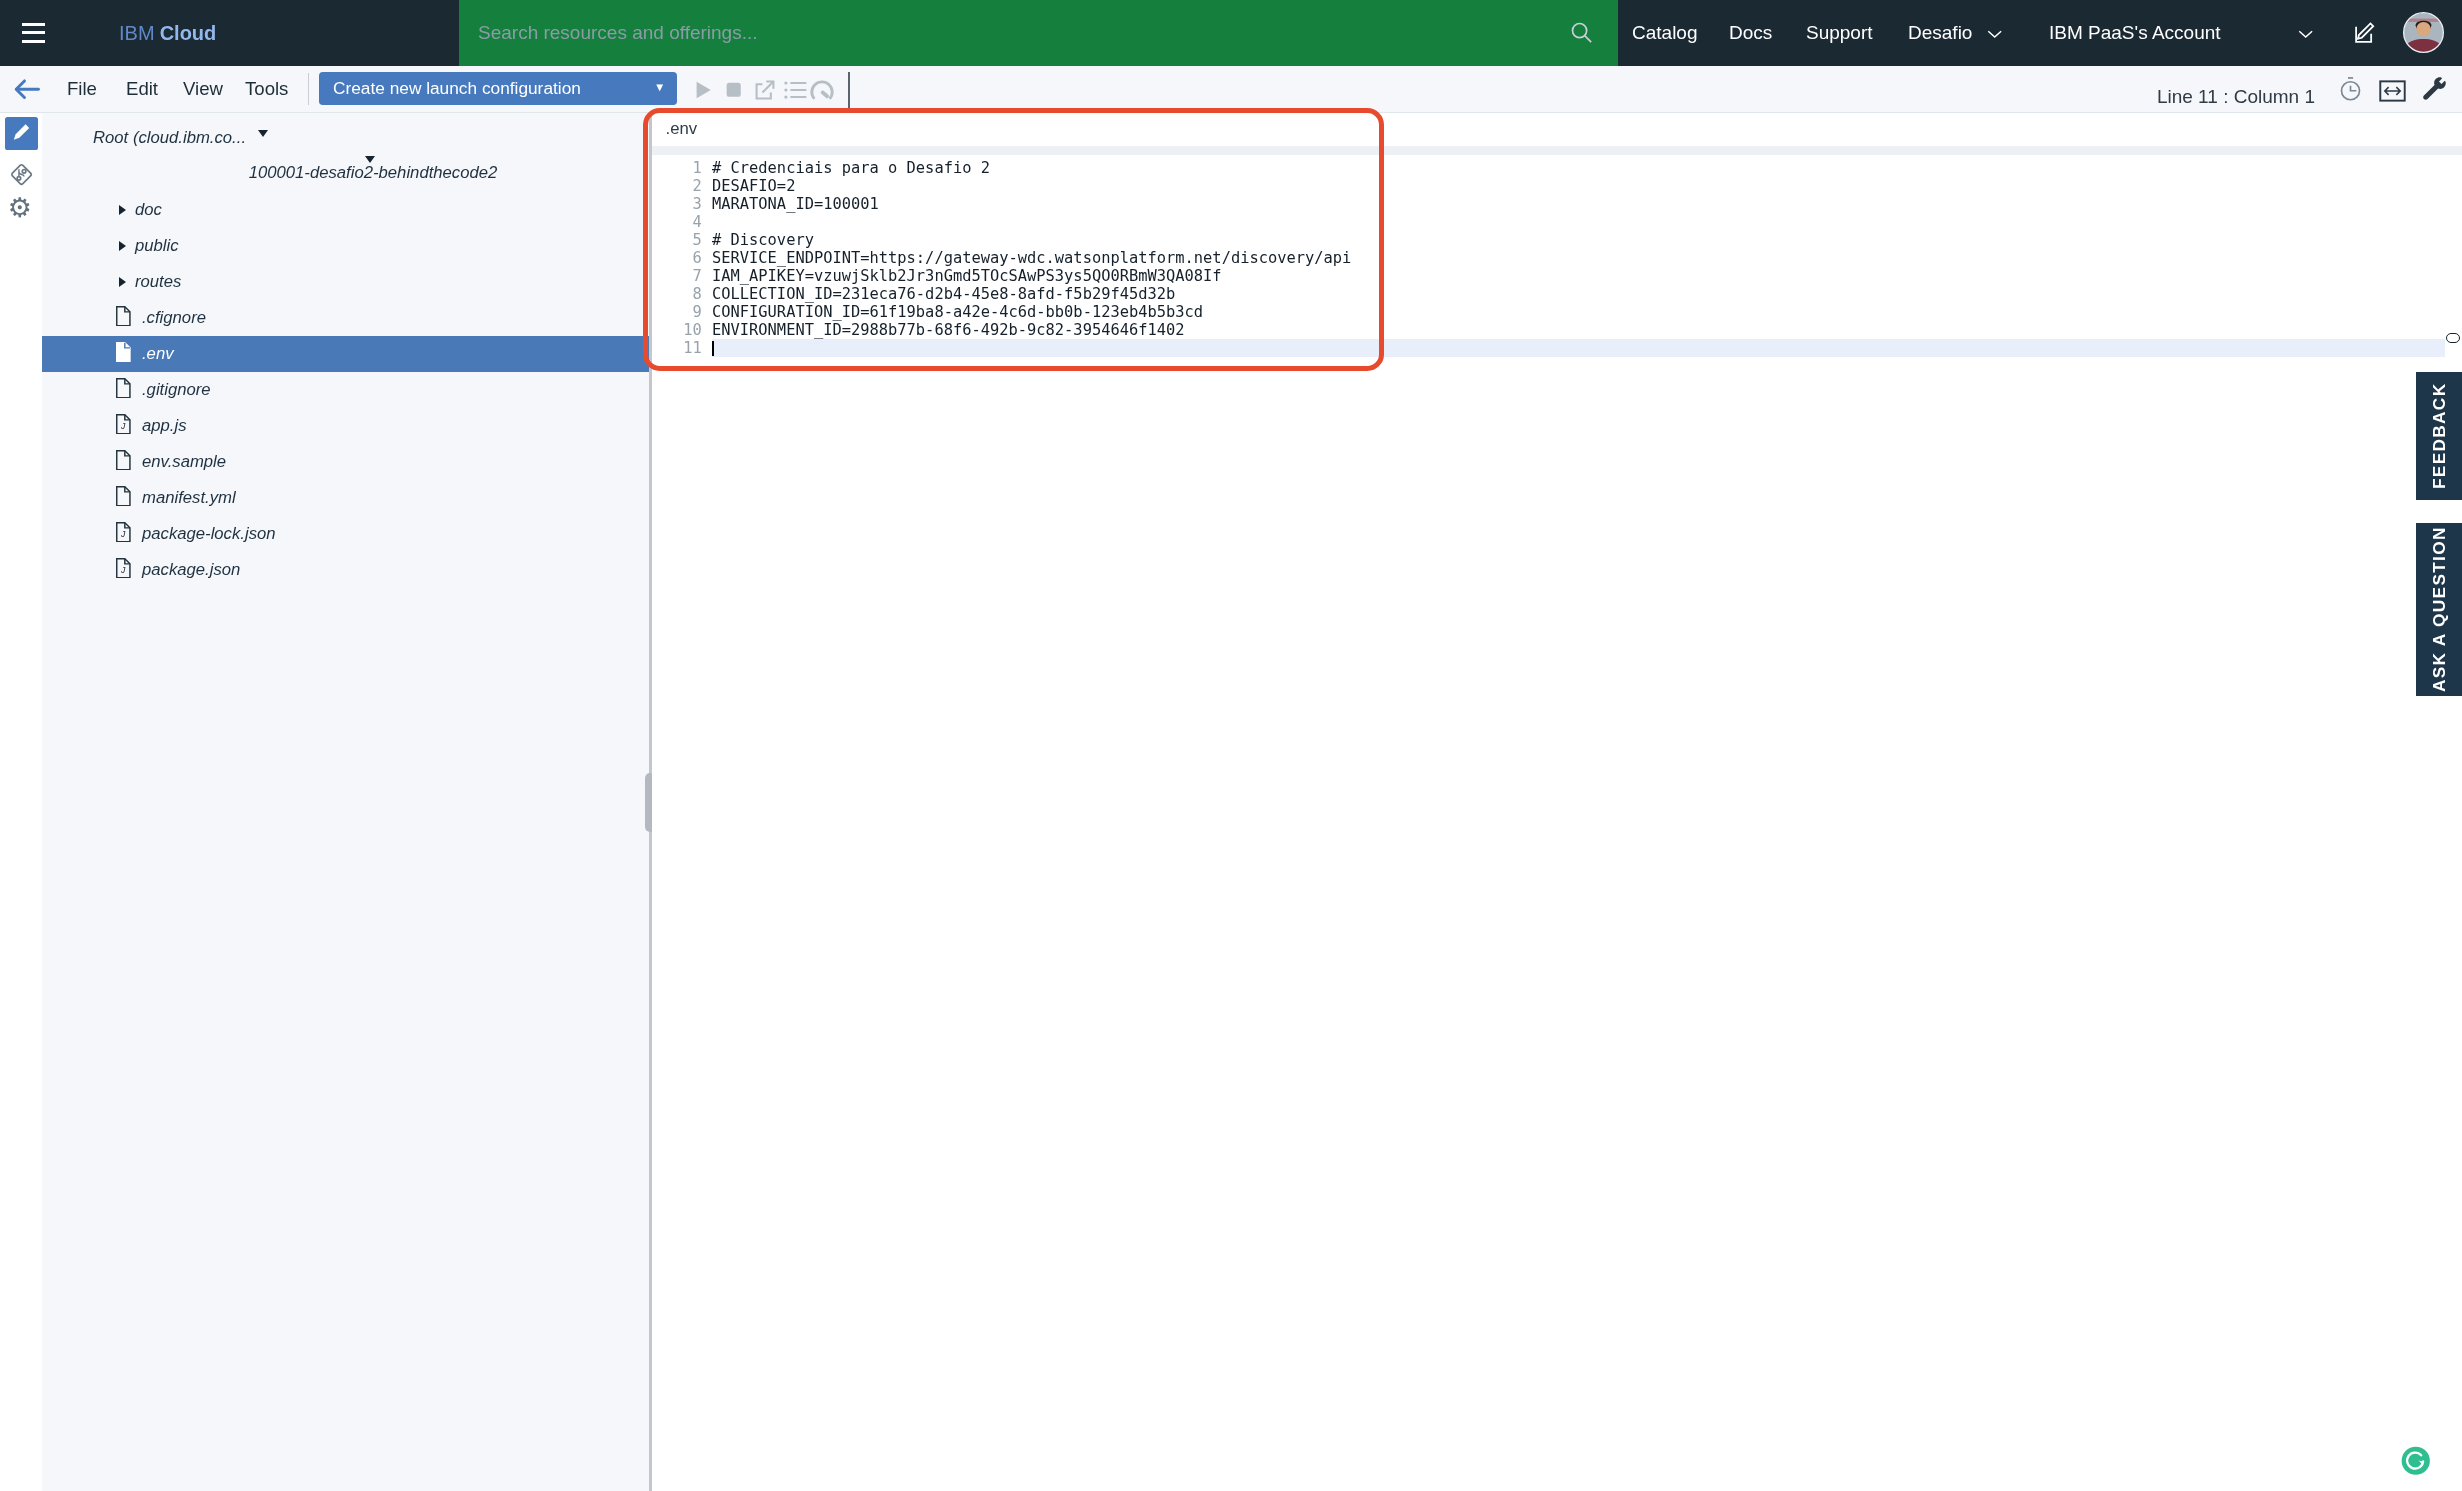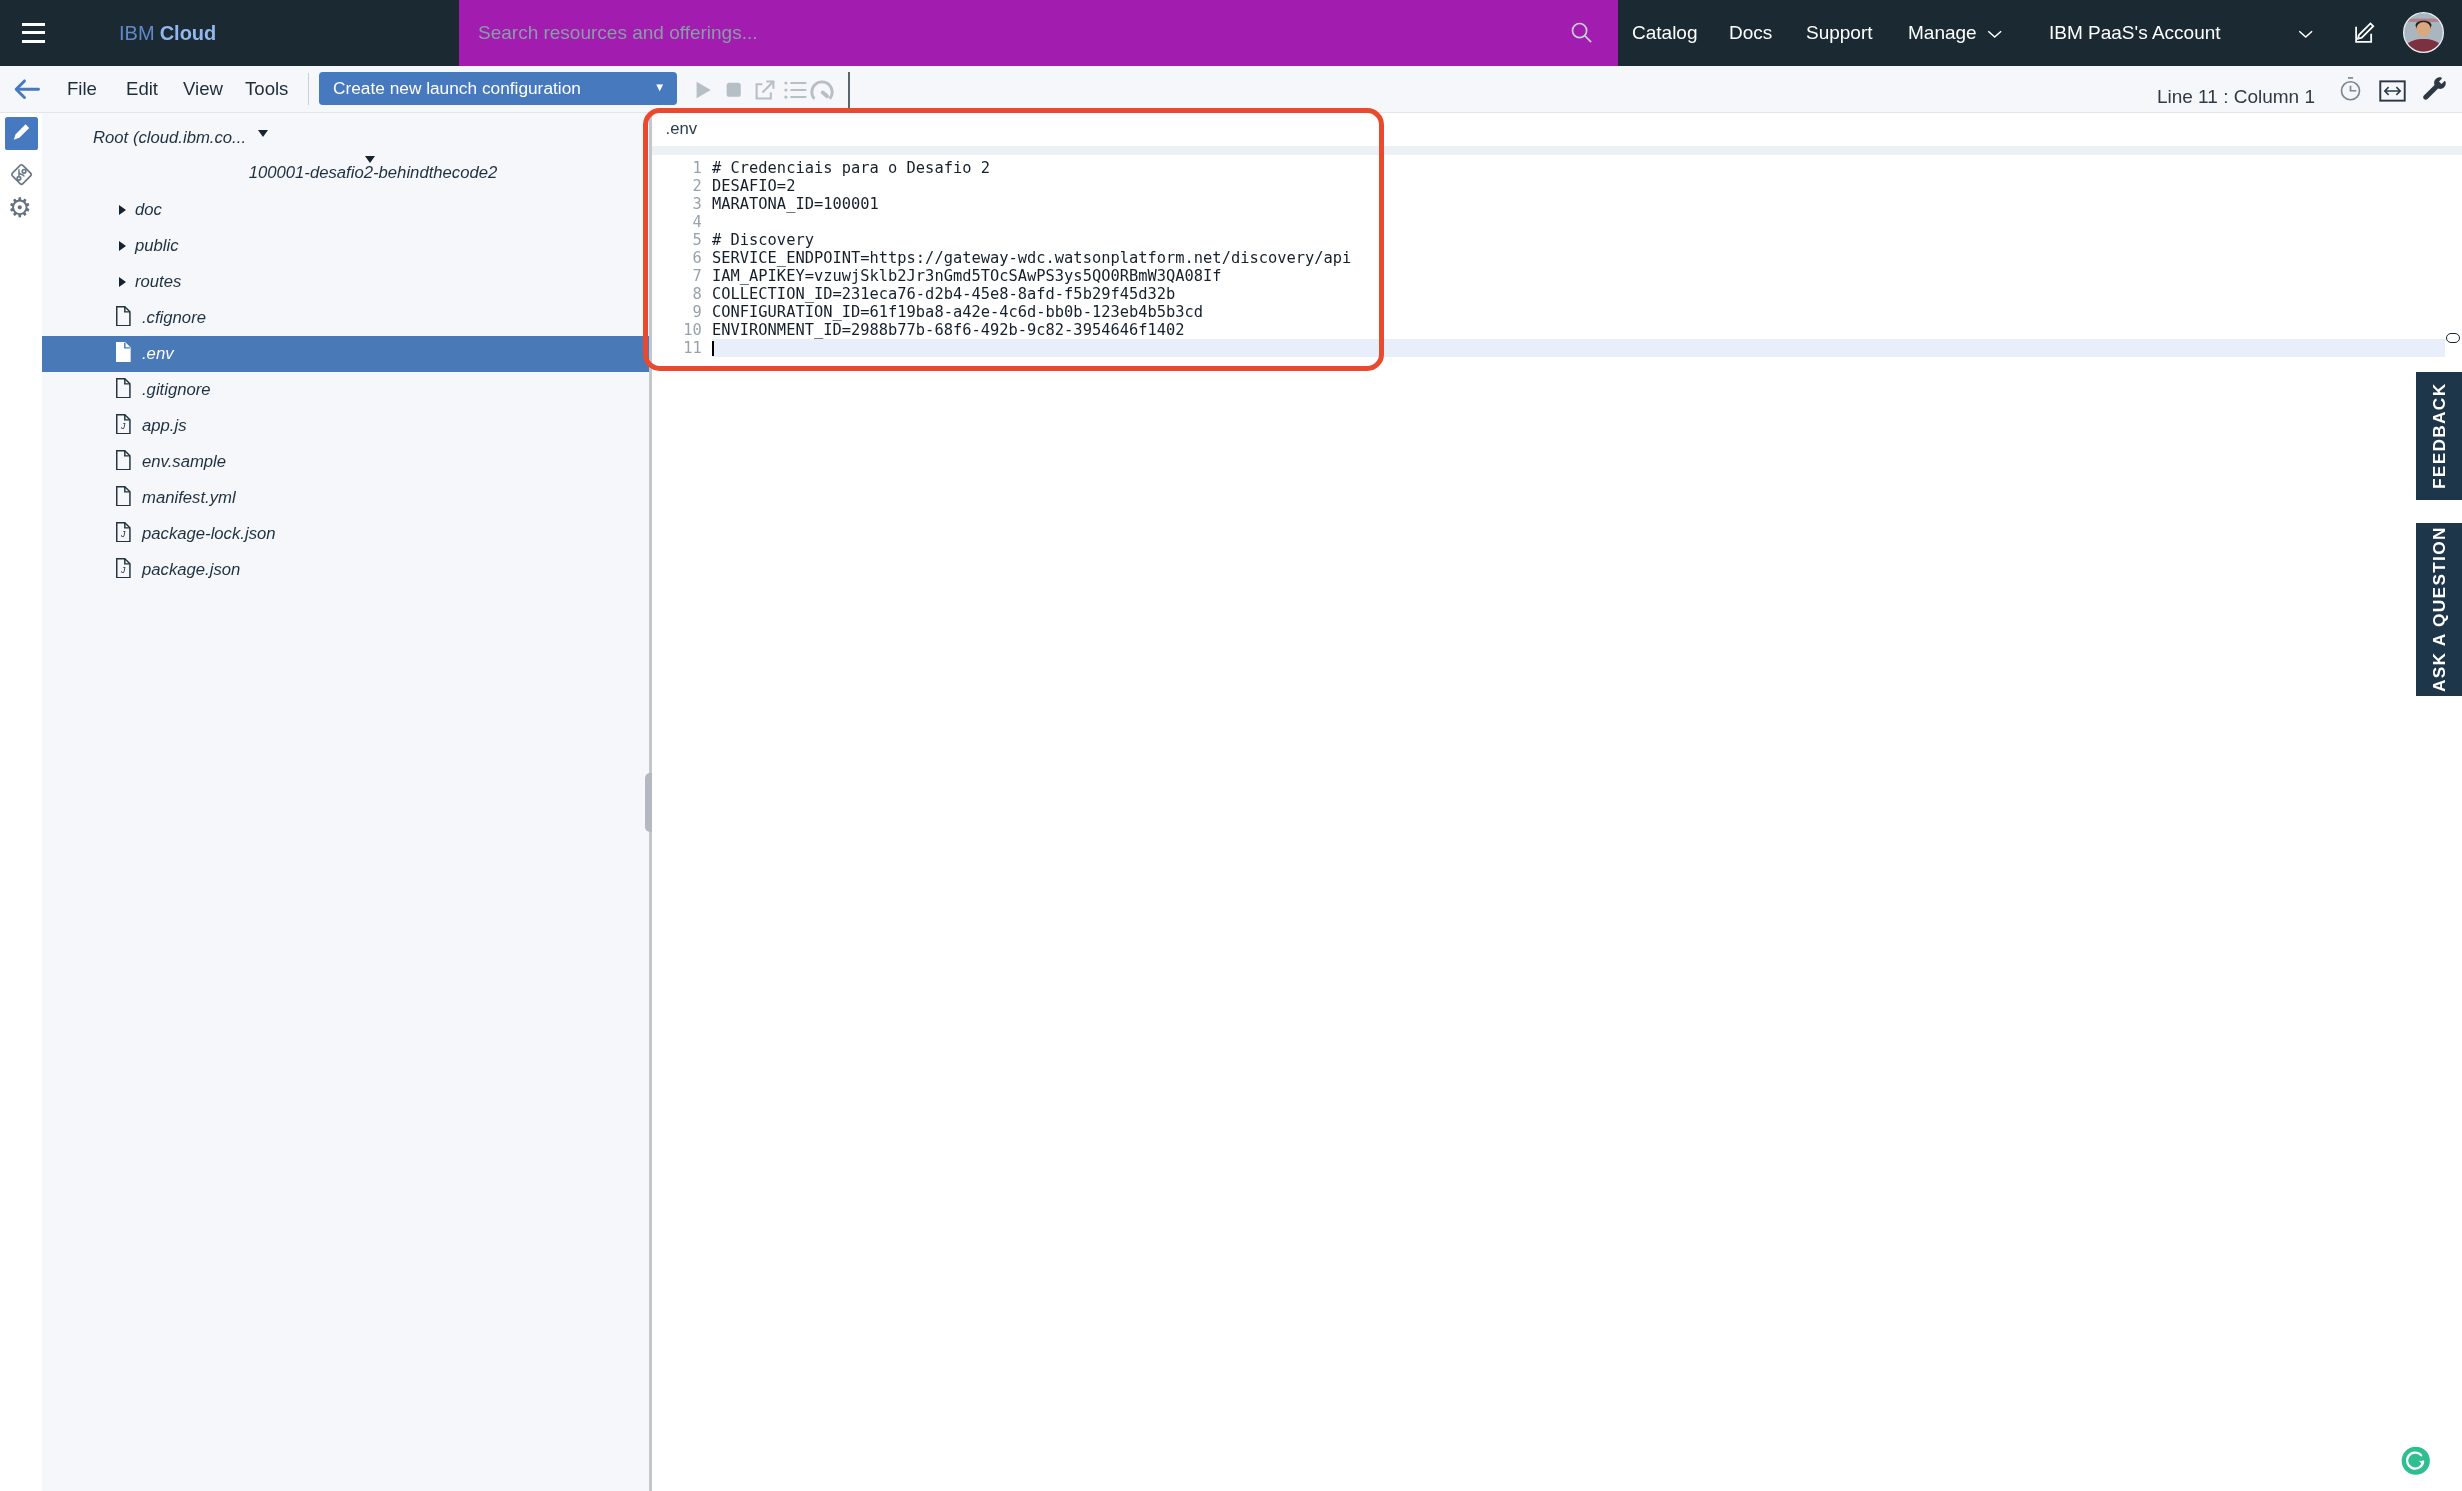--- a/index.html
+++ b/index.html
@@ -5,21 +5,21 @@
   html,body{margin:0;padding:0;}
   body{width:2462px;height:1492px;position:relative;overflow:hidden;background:#fff;
        font-family:"Liberation Sans",sans-serif;}
   
   .hdr{position:absolute;left:0;top:0;width:2462px;height:66px;background:#1b2933;z-index:10;}
   .burger{position:absolute;left:22px;top:23px;width:24.4px;height:20.5px;cursor:pointer;}
   .burger div{width:23px;height:3.2px;background:#fff;margin-bottom:5.1px;}
   .brand{position:absolute;left:83px;top:0;height:66px;line-height:66px;font-size:20px;}
   .brand .ibm{color:#6189c9;font-weight:400;margin-left:36px;}
   .brand .cloud{color:#92b7ec;font-weight:700;margin-left:5.1px;}
-  .srch{position:absolute;left:459px;top:0;width:1159px;height:66px;background:#a21caf;}
+  .srch{position:absolute;left:459px;top:0;width:1159px;height:66px;background:#15803d;}
   .srch input{position:absolute;left:0;top:0;width:100%;height:100%;background:transparent;border:0;outline:0;
       padding-left:19px;font-size:19px;color:#d6dee4;font-family:"Liberation Sans",sans-serif;box-sizing:border-box;}
   .srch input::placeholder{color:#8b9ca8;}
   .srch .mag{position:absolute;right:23px;top:19px;}
   .hnav{position:absolute;top:0;height:66px;line-height:66px;color:#fff;font-size:19px;white-space:nowrap;cursor:pointer;text-align:center;}
   .hchev{position:absolute;top:29.5px;cursor:pointer;}
   .hedit{position:absolute;left:2352px;top:20px;cursor:pointer;}
   .avatar{position:absolute;left:2403px;top:12.2px;cursor:pointer;}
   
   .tbar{position:absolute;left:0;top:66px;width:2462px;height:46px;background:#f5f7fa;border-bottom:1.3px solid #e1e6eb;z-index:5;}
@@ -94,21 +94,21 @@
     <span class="mag">
       <svg width="27" height="27" viewBox="0 0 42 42" fill="none" stroke="#c6d0d7" stroke-width="2.6">
         <circle cx="18" cy="18" r="11"></circle>
           <path d="M26 26l10 10"></path>
       </svg>
     </span>
   </div>
   <div class="hnav" style="left:1632px">Catalog</div>
   <div class="hnav" style="left:1729px">Docs</div>
   <div class="hnav" style="left:1806px">Support</div>
-  <div class="hnav" style="left:1908px">Manage</div>
+  <div class="hnav" style="left:1908px">Desafio</div>
   <span class="hchev" style="left:1987px">
     <svg width="15.4" height="9" viewBox="0 0 24 14" fill="none" stroke="#fff" stroke-width="2.4">
         <path d="M2 2l10 9 10-9"></path>
       </svg>
   </span>
   <div class="hnav" style="left:2049px">IBM PaaS's Account</div>
   <span class="hchev" style="left:2298px">
     <svg width="15.4" height="9" viewBox="0 0 24 14" fill="none" stroke="#fff" stroke-width="2.4">
         <path d="M2 2l10 9 10-9"></path>
       </svg>

